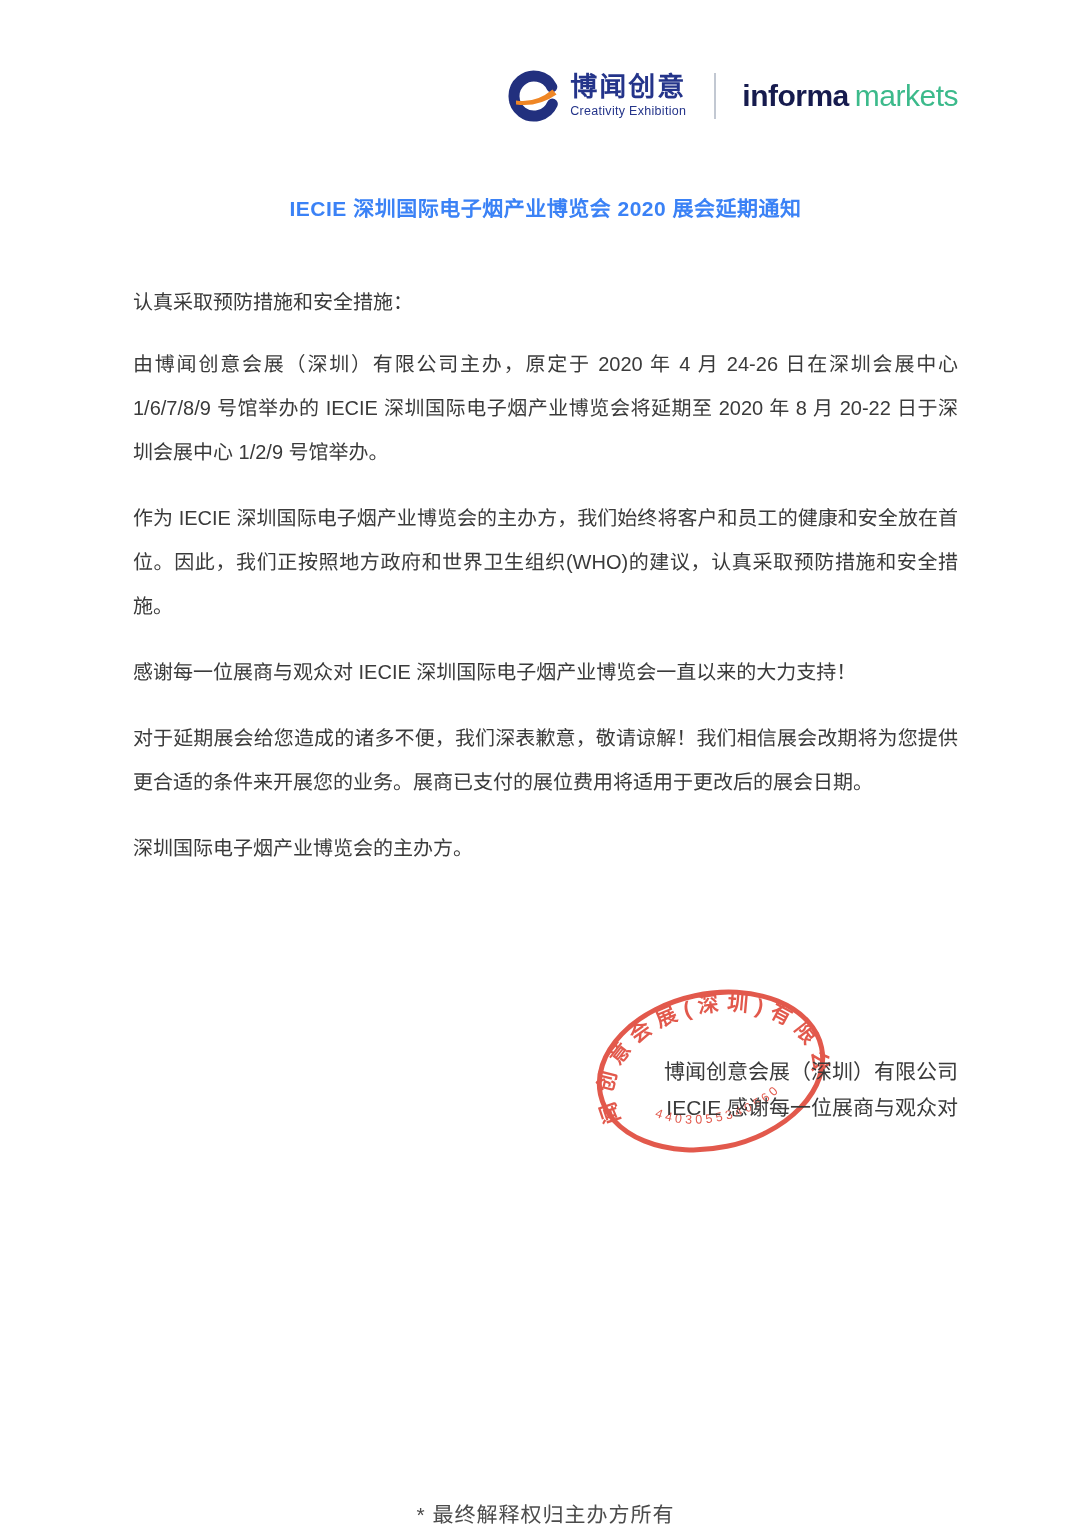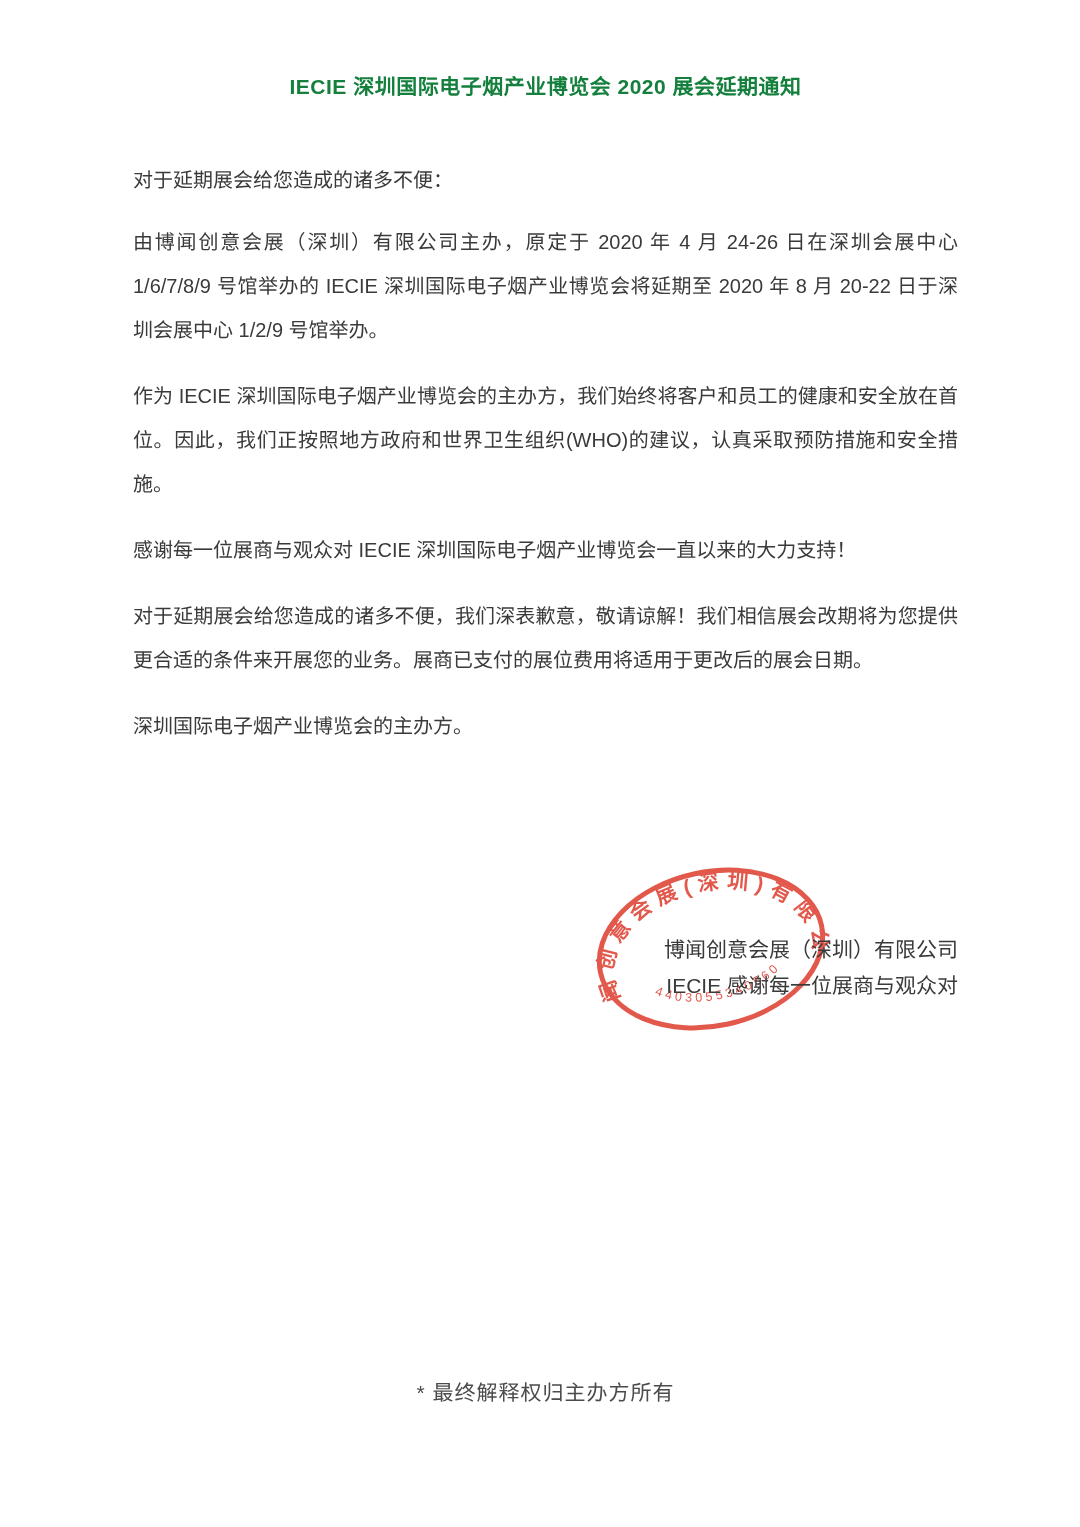--- a/index.html
+++ b/index.html
@@ -63,21 +63,21 @@
     color: #3cba8b;
     letter-spacing: -0.5px;
   }
 
   
   .doc-title {
     margin-top: 70px;
     text-align: center;
     font-size: 21px;
     font-weight: bold;
-    color: #15803d;
+    color: #3b82f6;
     letter-spacing: 0.5px;
   }
 
   
   .greeting {
     margin-top: 62px;
     font-size: 20px;
     line-height: 36px;
     color: #3a3a3a;
   }
@@ -117,24 +117,41 @@
     font-size: 21px;
     color: #4b4b4b;
     letter-spacing: 1px;
   }
 </style>
 </head>
 <body>
 
 <div class="page">
 
+  <div class="logo-row">
+    <div class="logo-group">
+      <svg class="logo-mark" viewBox="0 0 52 52" aria-hidden="true">
+        <path d="M 43.8 16.9 A 20 20 0 1 0 44.3 34.1" fill="none" stroke="#22307e" stroke-width="11" stroke-linecap="round"></path>
+        <path d="M 8 30.5 Q 28 33.5 44.5 19.5 L 48.5 24.5 Q 30 37.5 8 34.5 Z" fill="#ef8625"></path>
+      </svg>
+      <div class="logo-text-block">
+        <span class="logo-cn">博闻创意</span>
+        <span class="logo-en">Creativity Exhibition</span>
+      </div>
+      <div class="logo-divider"></div>
+      <div class="informa-block">
+        <span class="informa-primary">informa</span>
+        <span class="informa-secondary">markets</span>
+      </div>
+    </div>
+  </div>
 
   <h1 class="doc-title">IECIE 深圳国际电子烟产业博览会 2020 展会延期通知</h1>
 
-  <p class="greeting">对于延期展会给您造成的诸多不便：</p>
+  <p class="greeting">认真采取预防措施和安全措施：</p>
 
   <p class="para">由博闻创意会展（深圳）有限公司主办，原定于 2020 年 4 月 24-26 日在深圳会展中心 1/6/7/8/9 号馆举办的 IECIE 深圳国际电子烟产业博览会将延期至 2020 年 8 月 20-22 日于深圳会展中心 1/2/9 号馆举办。</p>
   <p class="para">作为 IECIE 深圳国际电子烟产业博览会的主办方，我们始终将客户和员工的健康和安全放在首位。因此，我们正按照地方政府和世界卫生组织(WHO)的建议，认真采取预防措施和安全措施。</p>
   <p class="para">感谢每一位展商与观众对 IECIE 深圳国际电子烟产业博览会一直以来的大力支持！</p>
   <p class="para">对于延期展会给您造成的诸多不便，我们深表歉意，敬请谅解！我们相信展会改期将为您提供更合适的条件来开展您的业务。展商已支付的展位费用将适用于更改后的展会日期。</p>
   <p class="para">深圳国际电子烟产业博览会的主办方。</p>
 
   <div class="closing">
     <div class="stamp-wrap">
       <svg viewBox="0 0 240 170" width="240" height="170" aria-hidden="true">

